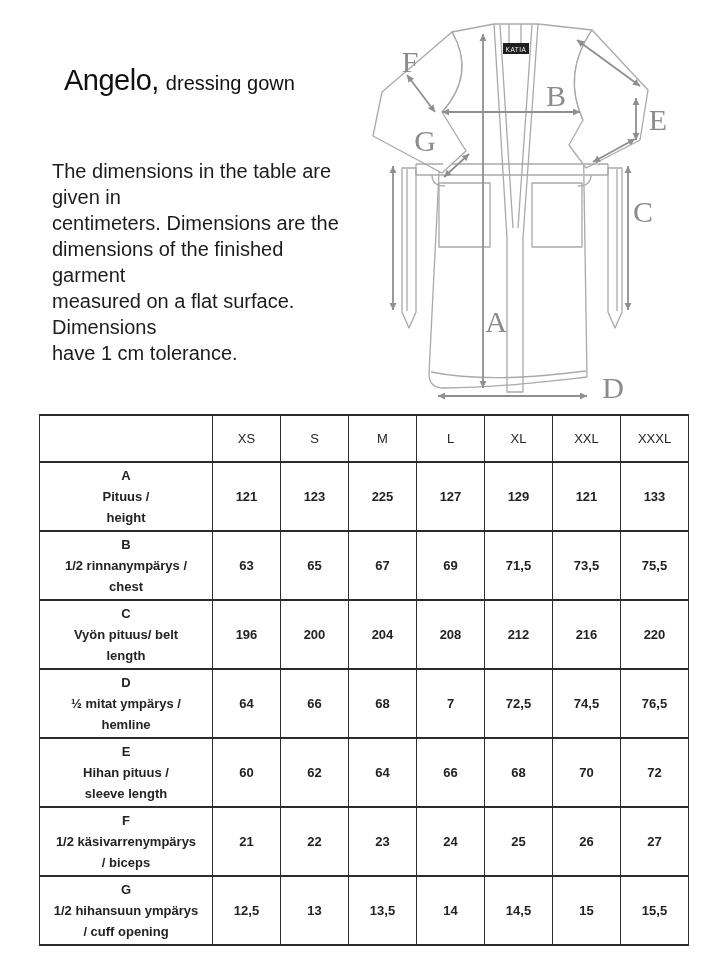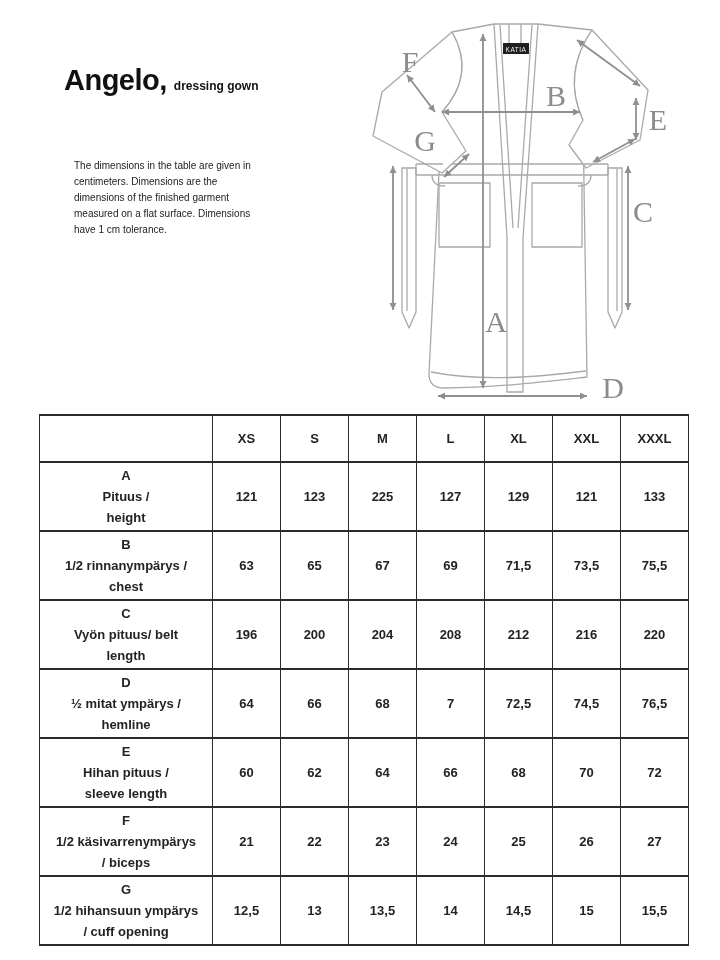--- a/index.html
+++ b/index.html
@@ -1,25 +1,25 @@
 <!DOCTYPE html>
 <html><head>
 <meta charset="utf-8">
 <style>
   html,body { margin:0; padding:0; background:#ffffff; }
   .page {
     position:relative; width:720px; height:960px; background:#ffffff;
     font-family:"Liberation Sans", sans-serif; color:#1a1a1a; overflow:hidden;
   }
   .title-block { position:absolute; left:64px; top:64px; white-space:nowrap; }
-  .title-main { font-size:29px; font-weight:bold; letter-spacing:-0.5px; color:#111;text-align:center; }
-  .title-sub  { font-size:12px; font-weight:bold; margin-left:7px; color:#111; }
+  .title-main { font-size:29px; font-weight:normal; letter-spacing:-0.5px; color:#111;text-align:center; }
+  .title-sub  { font-size:20px; font-weight:normal; margin-left:7px; color:#111; }
   .para {
-    position:absolute; left:74px; width:310px;
-    font-size:10px; line-height:16px; white-space:pre-line; color:#1c1c1c;
+    position:absolute; left:52px; width:310px;
+    font-size:20px; line-height:26px; white-space:pre-line; color:#1c1c1c;
   }
   .para-en { top:158px; }
   .para-fi { top:266px; }
   .diagram { position:absolute; left:372px; top:16px; width:335px; height:400px; }
 
   .g  { fill:none; stroke:#a9a9a9; stroke-width:1.3; stroke-linejoin:round; }
   .gf { fill:#ffffff; stroke:#a9a9a9; stroke-width:1.3; stroke-linejoin:round; }
   .arrow { fill:none; stroke:#8f8f8f; stroke-width:1.8; }
   .dimletter { fill:#8c8c8c; font-family:"Liberation Serif", serif; font-size:30px; text-anchor:middle; }
   .brandtext { fill:#f2f2f2; font-size:6.5px; letter-spacing:0.5px; text-anchor:middle;
@@ -28,21 +28,21 @@
   table.size {
     position:absolute; left:39px; top:414px; width:650px;
     border-collapse:collapse; table-layout:fixed;
   }
   table.size th, table.size td {
     border-left:1px solid #2b2b2b; border-right:1px solid #2b2b2b;
     border-top:2px solid #2b2b2b; border-bottom:2px solid #2b2b2b;
     text-align:center; vertical-align:middle; padding:0;
     font-size:13px; color:#232323;
   }
-  table.size tr.head th { height:45px; font-weight:bold; }
+  table.size tr.head th { height:45px; font-weight:normal; }
   table.size tr.datarow td { height:67px; }
   td.lbl { font-weight:bold; line-height:21px; }
   td.val { font-weight:bold; }
 </style>
 </head>
 <body>
 
 <div class="page">
 
   <div class="title-block">

